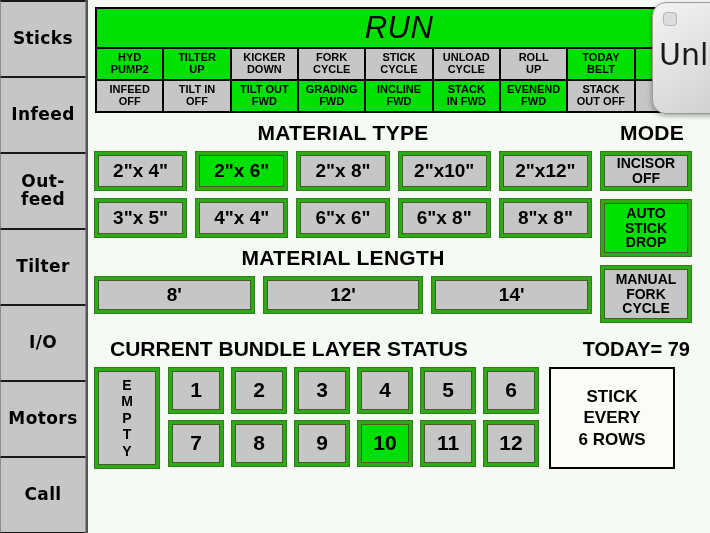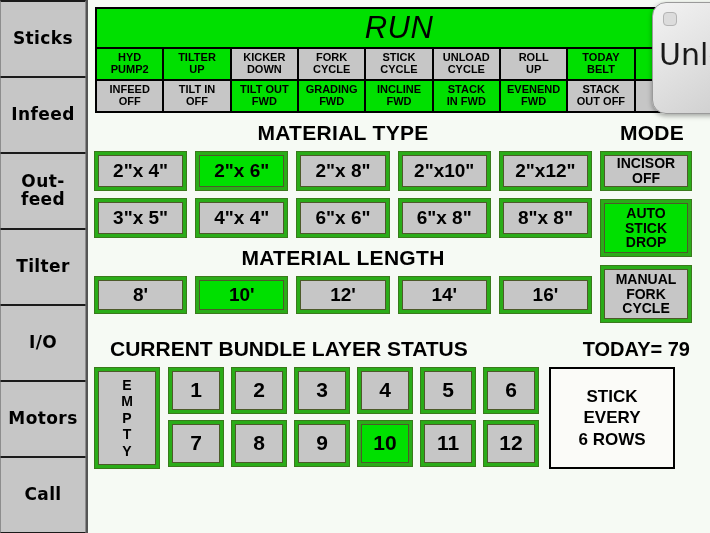--- a/index.html
+++ b/index.html
@@ -403,31 +403,25 @@
             <div class="hmi-btn mat-btn">
               <div class="face">8"x 8"</div>
             </div>
           </div>
 
         <div class="section-title" style="margin-top:8px">MATERIAL LENGTH</div>
         <div class="btn-row" id="len1">
             <div class="hmi-btn len-btn">
               <div class="face">8'</div>
             </div>
-            <div class="hmi-btn len-btn active">
-              <div class="face">10'</div>
-            </div>
             <div class="hmi-btn len-btn">
               <div class="face">12'</div>
             </div>
             <div class="hmi-btn len-btn">
               <div class="face">14'</div>
-            </div>
-            <div class="hmi-btn len-btn">
-              <div class="face">16'</div>
             </div>
           </div>
 
       </div>
 
       <div class="right-col">
         <div class="section-title">MODE</div>
         <div id="modelist"><div class="hmi-btn mode-btn mode-1">
               <div class="face">
                 <div>INCISOR</div>

